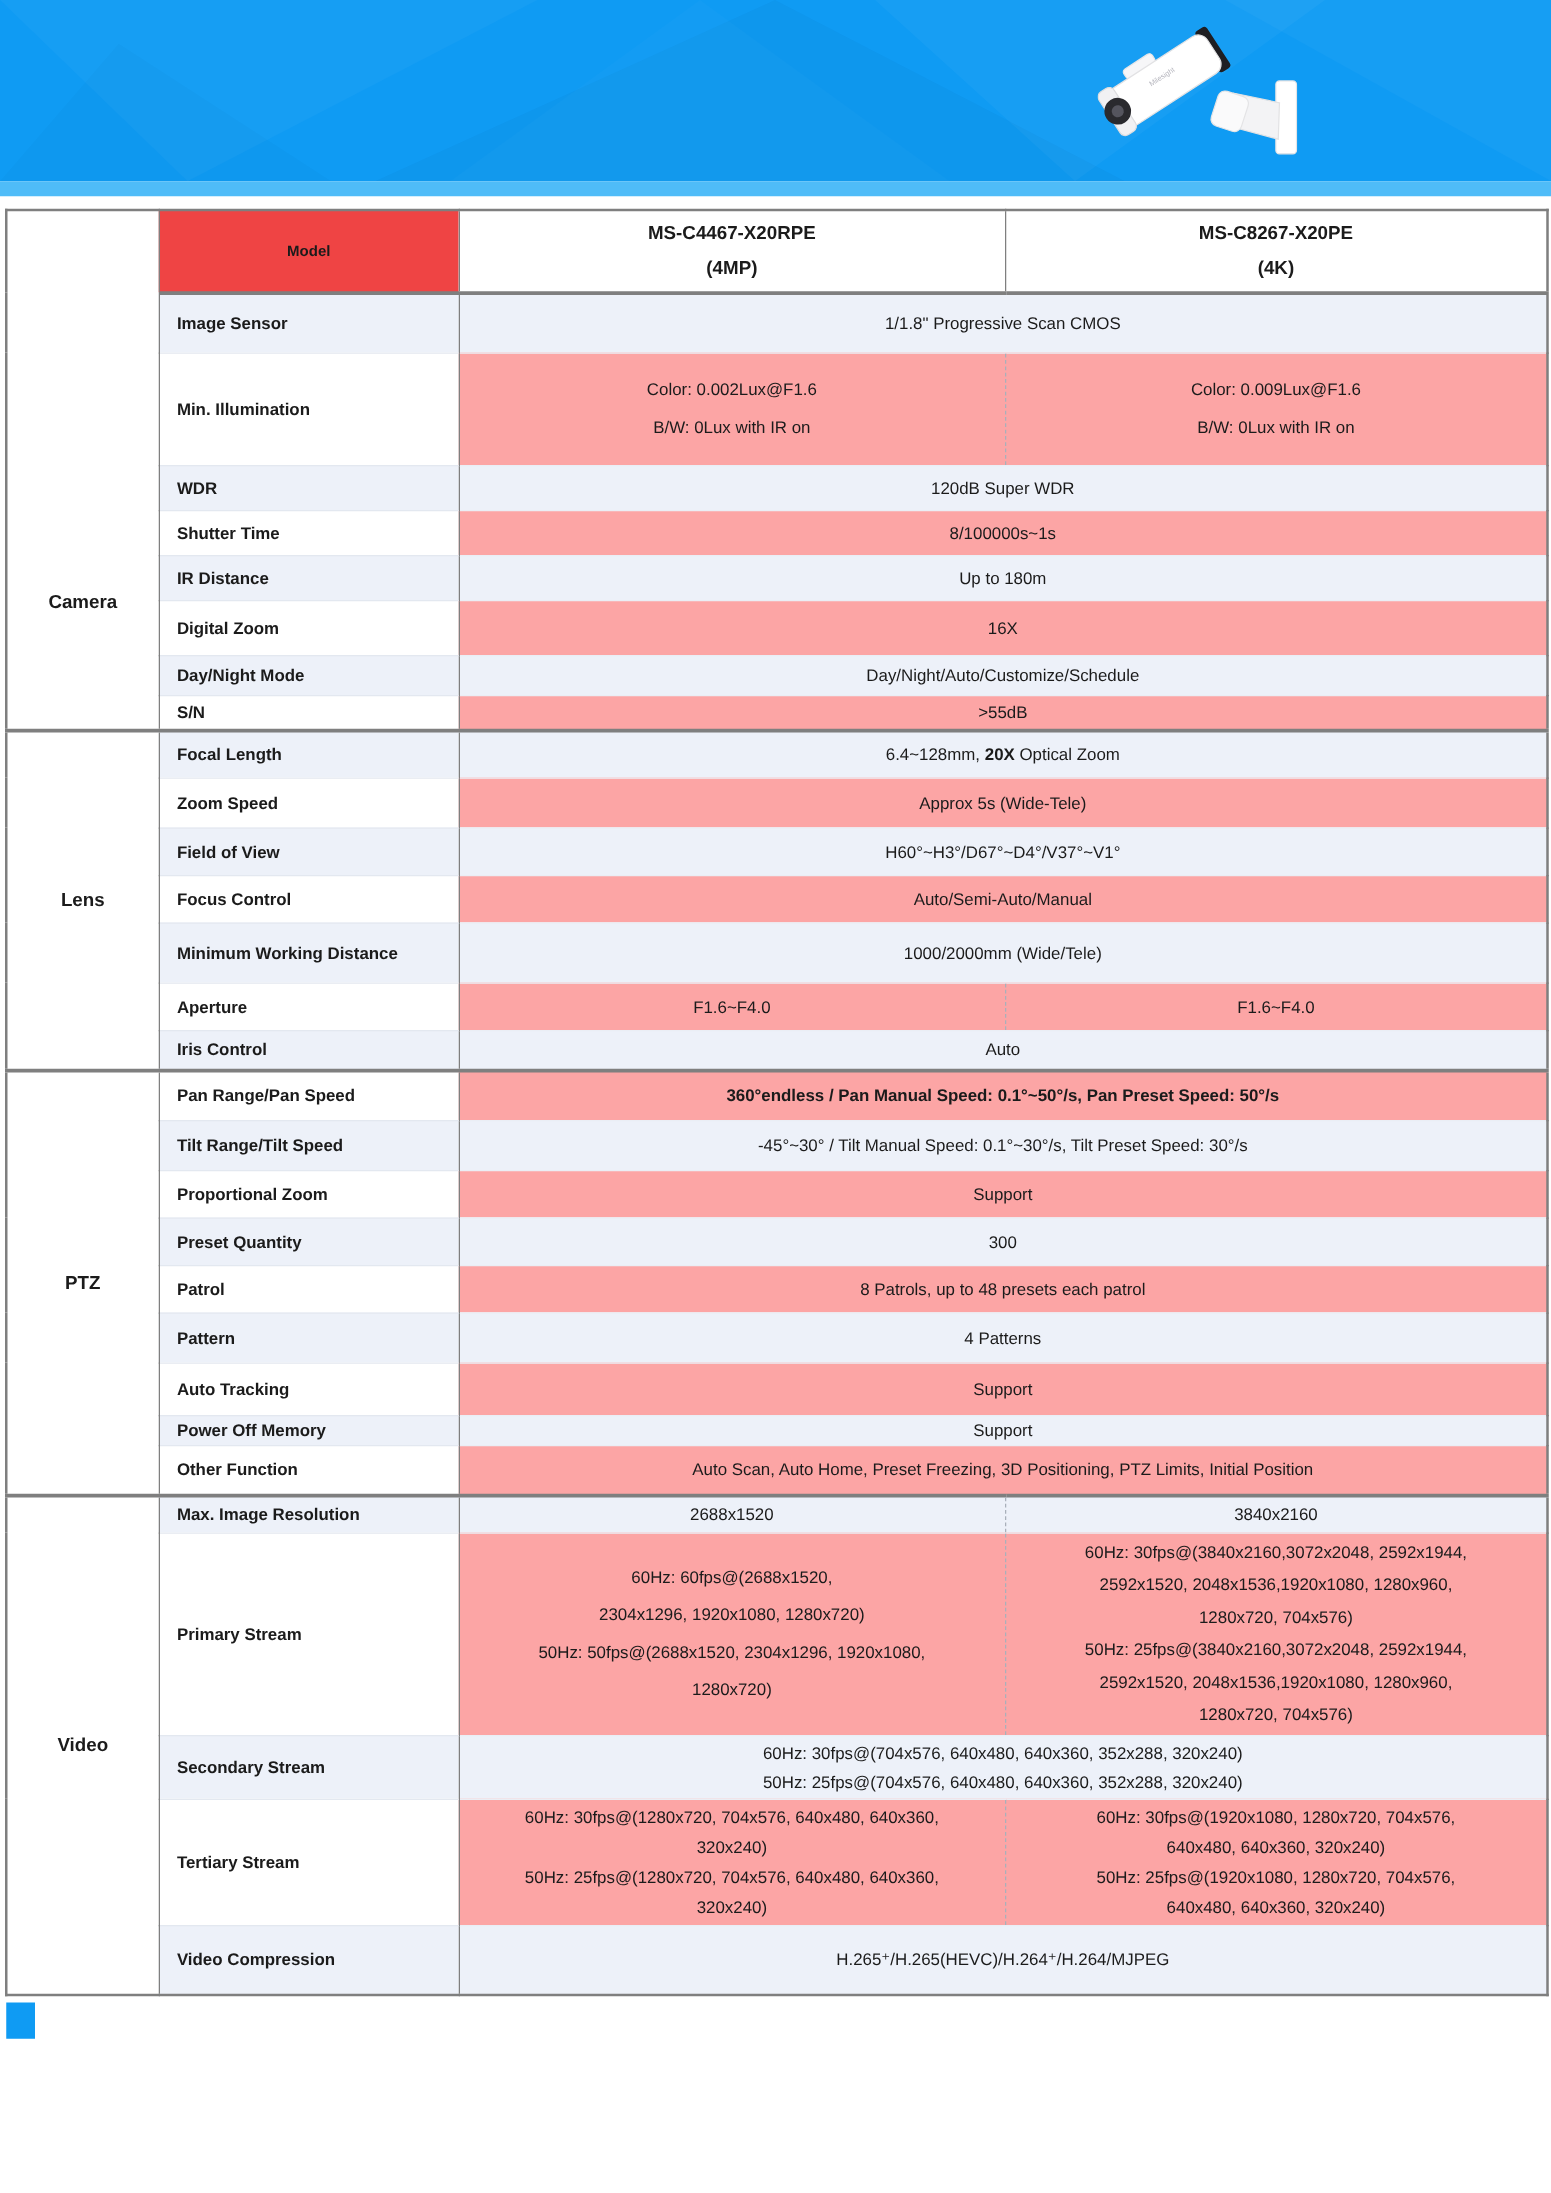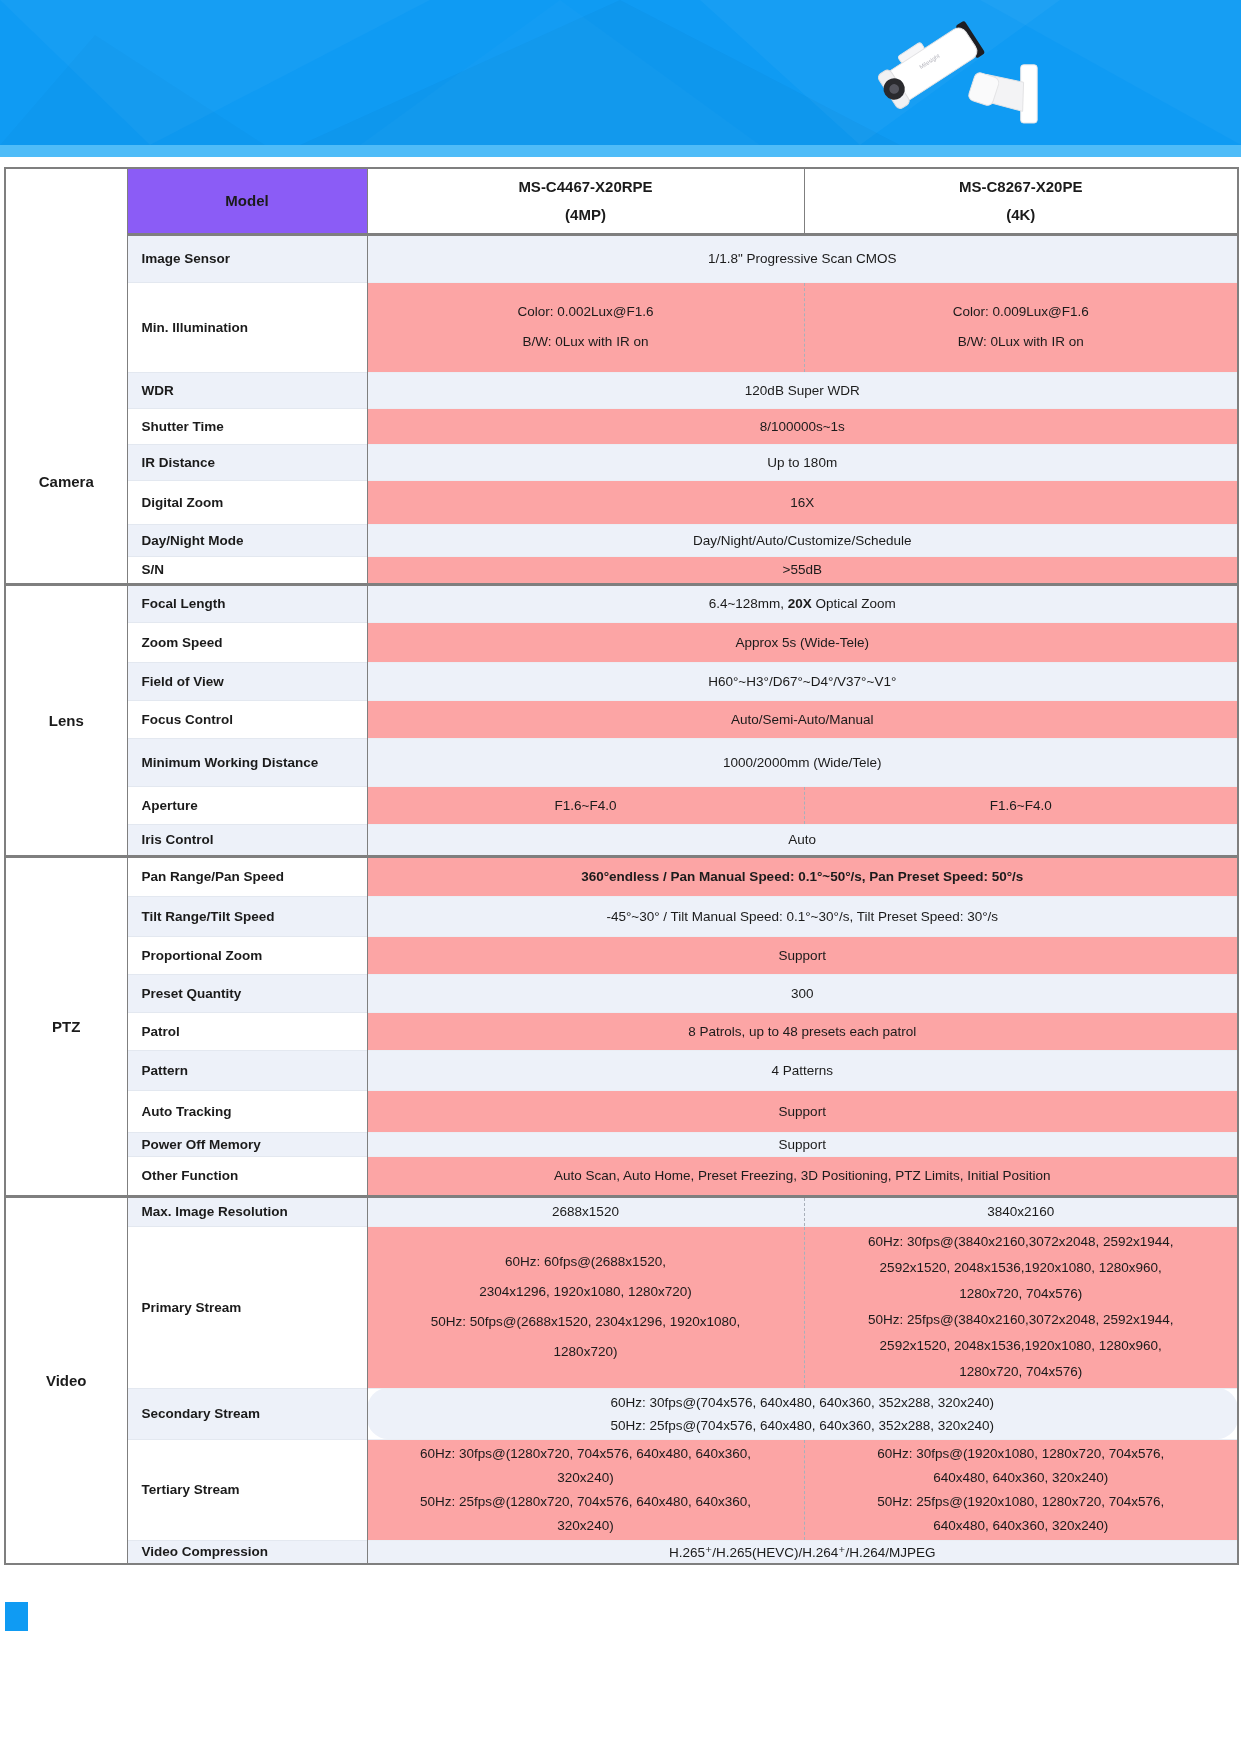--- a/index.html
+++ b/index.html
@@ -23,22 +23,22 @@
     position:absolute; left:4px; top:167px; width:1233px;
     border-collapse:collapse; table-layout:fixed;
     border:2px solid var(--tborder);
     font-size:13.5px; color:var(--text);
   }
   col.c1{width:122px;} col.c2{width:240px;} col.c3{width:437px;} col.c4{width:434px;}
 
   tr.model-row{height:66px;}
   .corner-cell{background:#fff; border-right:1px solid var(--tborder); border-bottom:none;}
   .model-label-cell{
-    background:#8b5cf6; border-right:1px solid var(--tborder); border-bottom:3px solid var(--tborder);
-    font-weight:bold; font-size:15px; text-align:center; vertical-align:middle;margin-left:44px;
+    background:#ef4444; border-right:1px solid var(--tborder); border-bottom:3px solid var(--tborder);
+    font-weight:bold; font-size:12px; text-align:center; vertical-align:middle;margin-left:44px;
   }
   th.model-col{background:#fff; border-bottom:3px solid var(--tborder); text-align:center; vertical-align:middle;
     font-weight:bold; font-size:15px; line-height:28px;}
   th.model-col1{border-right:1px solid var(--tborder);}
 
   .section-cell{
     background:#fff; border-right:1px solid var(--tborder); border-top:0;
     font-weight:bold; font-size:15px; text-align:center; vertical-align:middle;
   }
   .section-cell.sec-camera{padding-top:146px;}
@@ -233,35 +233,35 @@
 1280x720)</td>
           <td class="value-cell" style="line-height: 26px;">60Hz: 30fps@(3840x2160,3072x2048, 2592x1944,
 2592x1520, 2048x1536,1920x1080, 1280x960,
 1280x720, 704x576)
 50Hz: 25fps@(3840x2160,3072x2048, 2592x1944,
 2592x1520, 2048x1536,1920x1080, 1280x960,
 1280x720, 704x576)</td>
         </tr>
         <tr class="shade" style="height: 48px;">
           <td class="label-cell">Secondary Stream</td>
-          <td colspan="2" class="value-cell" style="line-height: 23px; border-radius: 21px;">60Hz: 30fps@(704x576, 640x480, 640x360, 352x288, 320x240)
+          <td colspan="2" class="value-cell" style="line-height: 23px;">60Hz: 30fps@(704x576, 640x480, 640x360, 352x288, 320x240)
 50Hz: 25fps@(704x576, 640x480, 640x360, 352x288, 320x240)</td>
         </tr>
         <tr style="height: 100px;">
           <td class="label-cell">Tertiary Stream</td>
           <td class="value-cell split-first" style="line-height: 24px;">60Hz: 30fps@(1280x720, 704x576, 640x480, 640x360,
 320x240)
 50Hz: 25fps@(1280x720, 704x576, 640x480, 640x360,
 320x240)</td>
           <td class="value-cell" style="line-height: 24px;">60Hz: 30fps@(1920x1080, 1280x720, 704x576,
 640x480, 640x360, 320x240)
 50Hz: 25fps@(1920x1080, 1280x720, 704x576,
 640x480, 640x360, 320x240)</td>
         </tr>
-        <tr class="shade" style="height: 24px;">
+        <tr class="shade" style="height: 56px;">
           <td class="label-cell">Video Compression</td>
           <td colspan="2" class="value-cell">H.265⁺/H.265(HEVC)/H.264⁺/H.264/MJPEG</td>
         </tr>
       </tbody>
   </table>
 
   <div class="footer-accent"></div>
 </div>
 
 </body></html>

